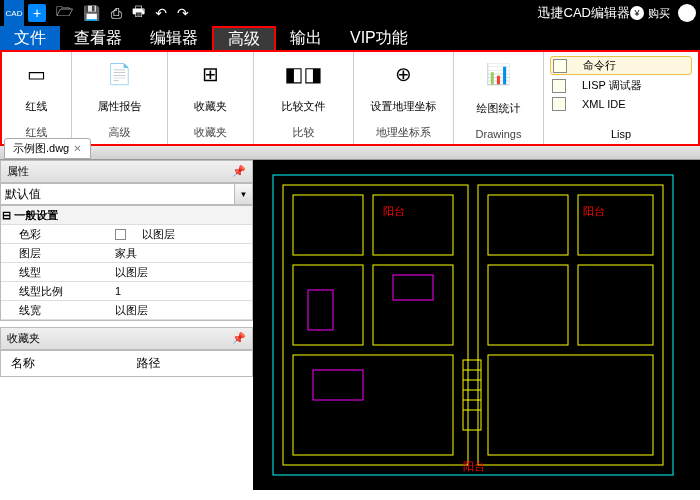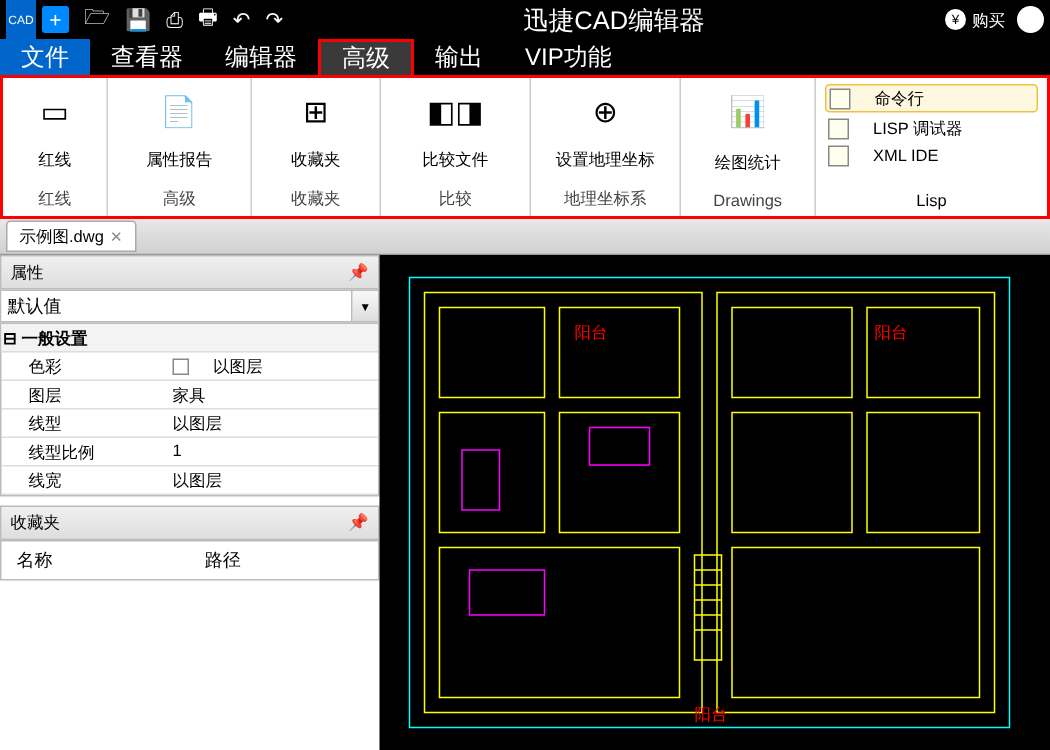--- a/index.html
+++ b/index.html
@@ -1,38 +1,38 @@
 <!DOCTYPE html>
 <html><head>
 <meta charset="utf-8">
 <style>
 *{box-sizing:border-box;margin:0;padding:0;font-family:"Microsoft YaHei",sans-serif;font-size:11px}
 body{width:700px;height:500px;background:#fff;overflow:hidden}
 .titlebar{height:26px;background:#000;display:flex;align-items:center;color:#fff;padding:0 4px}
 .cad-logo{width:20px;height:34px;background:#0066cc;color:#fff;font-size:8px;display:flex;align-items:center;justify-content:center;border-radius:2px}
 .plus-btn{width:18px;height:18px;background:#0088ff;color:#fff;display:flex;align-items:center;justify-content:center;margin-left:4px;border-radius:2px;font-size:14px}
 .tb-icon{margin-left:10px;font-size:14px;color:#fff}
-.title-text{flex:1;text-align:center;font-size:17px}
+.title-text{flex:1;text-align:right;font-size:13px}
 .buy{margin-right:8px;display:flex;align-items:center;gap:4px}
 .coin{width:14px;height:14px;border-radius:50%;background:#fff;color:#000;display:flex;align-items:center;justify-content:center;font-size:9px}
 .avatar{width:18px;height:18px;border-radius:50%;background:#fff}
 .menubar{height:24px;background:#000;display:flex;align-items:stretch;color:#fff}
 .menu-tab{padding:0 14px;display:flex;align-items:center;font-size:16px}
 .menu-tab.file{background:#0066cc}
 .menu-tab.active{background:#3a3a3a;border:2px solid red;border-bottom:none}
 .ribbon{height:96px;background:#fff;border:2px solid red;display:flex;margin:0}
 .rgroup{border-right:1px solid #ccc;display:flex;flex-direction:column;align-items:center;justify-content:space-between;padding:6px 8px 4px;min-width:70px}
 .rgroup .ico{width:32px;height:32px;display:flex;align-items:center;justify-content:center;font-size:20px}
 .rgroup .lbl{font-size:11px;margin-top:2px}
 .rgroup .glabel{font-size:11px;color:#444;margin-top:4px}
 .lisp-group{flex:1;padding:4px 6px;display:flex;flex-direction:column;gap:2px}
 .lisp-item{display:flex;align-items:center;gap:16px;padding:1px 2px;font-size:11px}
 .lisp-item .sq{width:14px;height:14px;border:1px solid #888;background:#ffe;display:inline-block}
 .lisp-item.hl{border:1px solid #f0c040;background:#fff8e0;border-radius:3px}
-.doctab{height:24px;background:linear-gradient(#e8e8e8,#d0d0d0);display:flex;align-items:center;padding-left:4px;border-bottom:1px solid #999}
+.doctab{height:14px;background:linear-gradient(#e8e8e8,#d0d0d0);display:flex;align-items:flex-end;padding-left:4px;border-bottom:1px solid #999}
 .doctab .tab{background:#fff;border:1px solid #aaa;padding:2px 8px;font-size:11px;border-radius:3px 3px 0 0;display:flex;align-items:center;gap:4px}
 .tab .x{color:#888;font-size:10px}
 .content{display:flex;height:330px}
 .left{width:253px;background:#fff;display:flex;flex-direction:column}
 .panel-head{background:linear-gradient(#f0f0f0,#dedede);border:1px solid #bbb;padding:3px 6px;display:flex;justify-content:space-between;align-items:center;font-size:12px}
 .pin{font-size:11px;color:#666}
 .combo{display:flex;border:1px solid #bbb}
 .combo input{flex:1;border:none;padding:3px 4px;font-size:12px;background:#fff}
 .combo .arr{width:18px;background:linear-gradient(#f8f8f8,#ddd);border-left:1px solid #bbb;display:flex;align-items:center;justify-content:center;font-size:8px}
 .proplist{border:1px solid #bbb;flex:0 0 auto}

